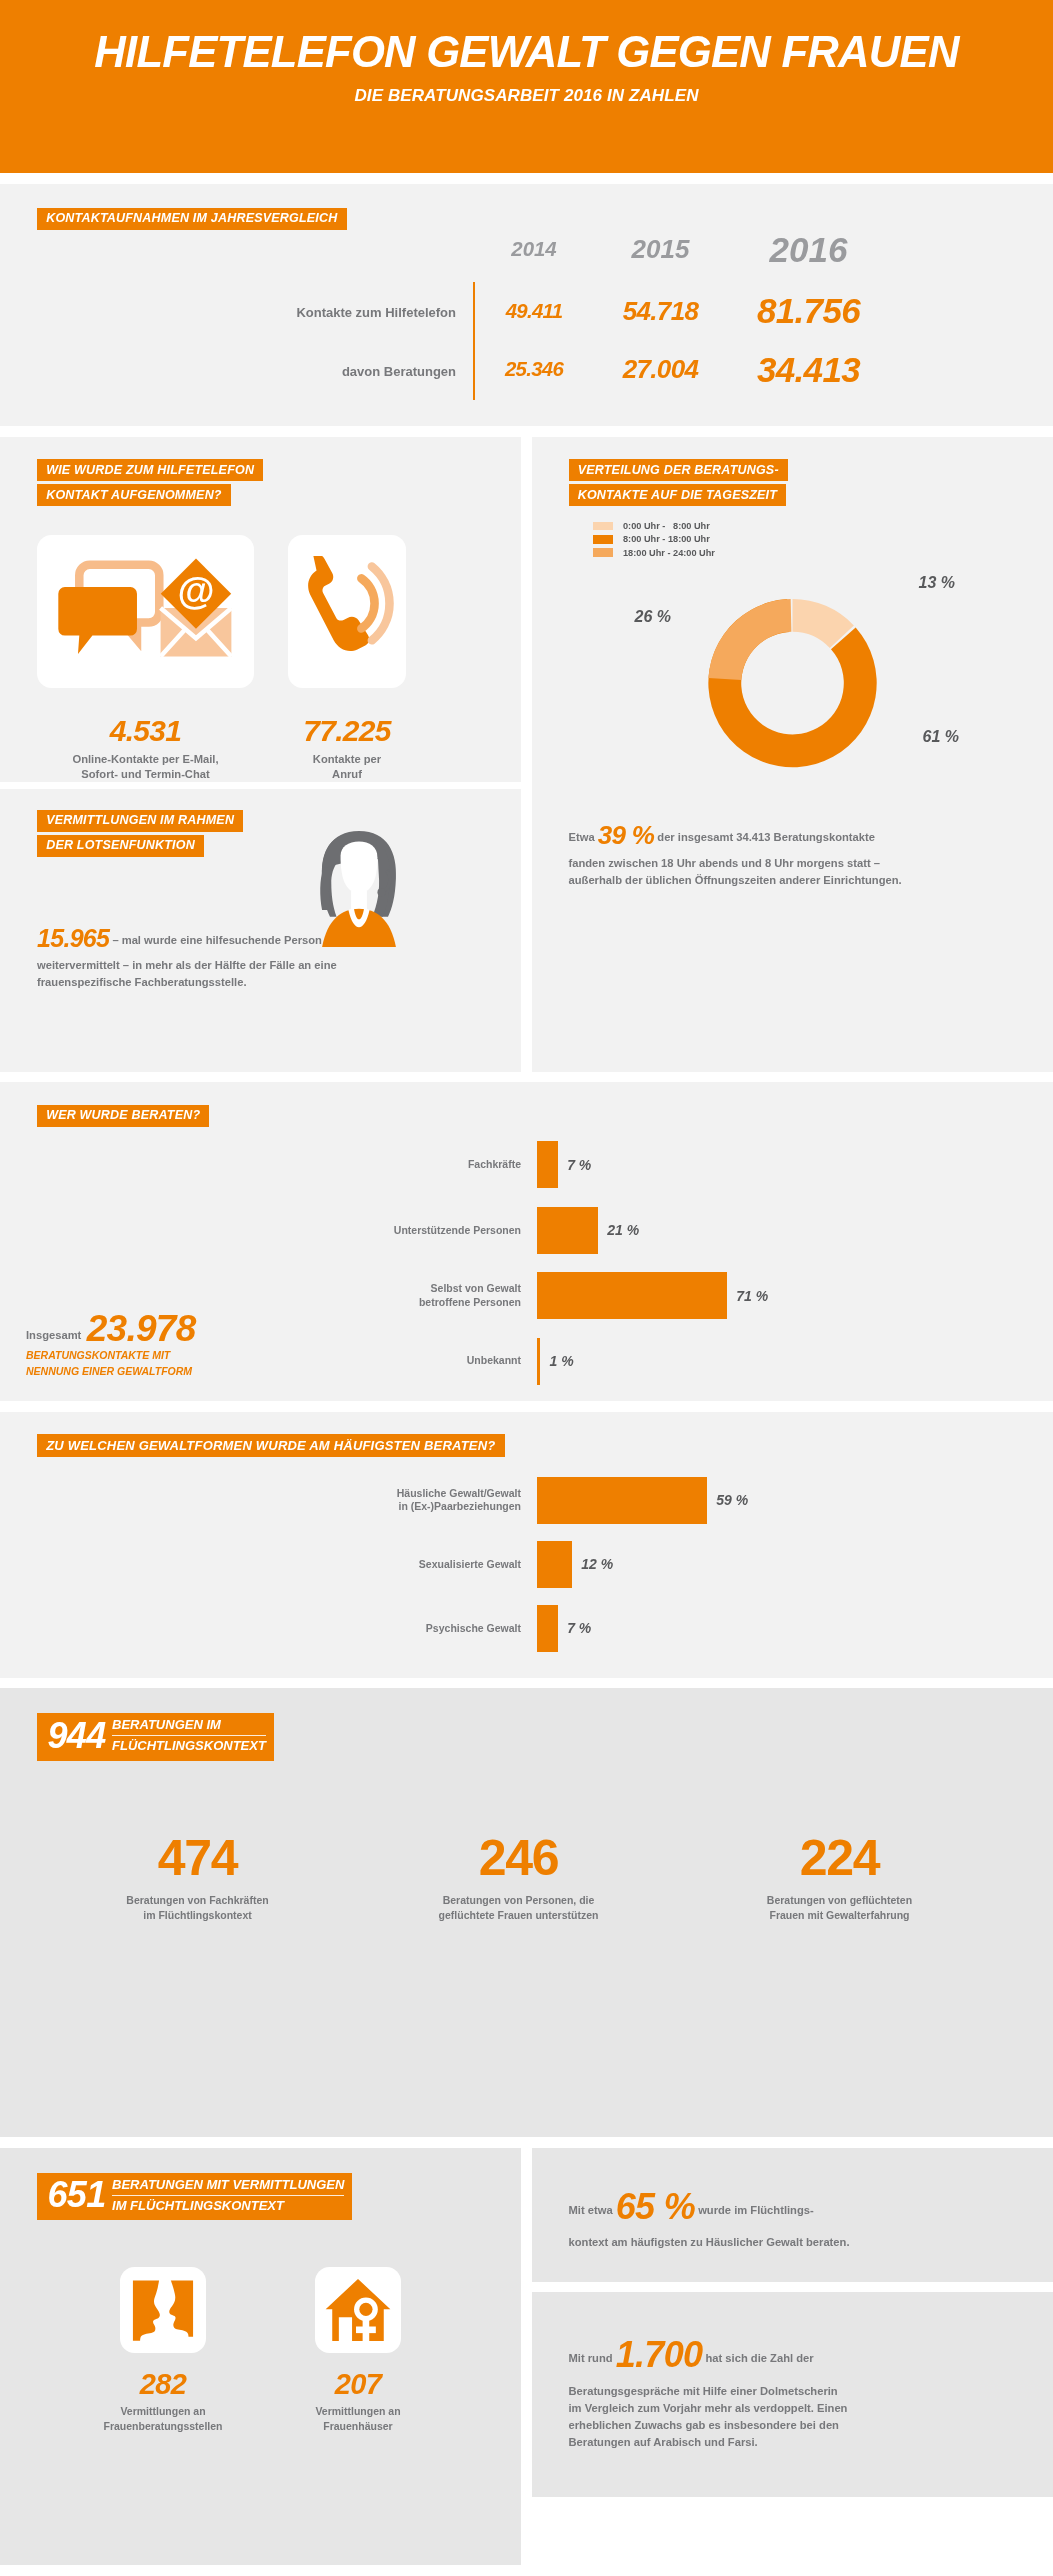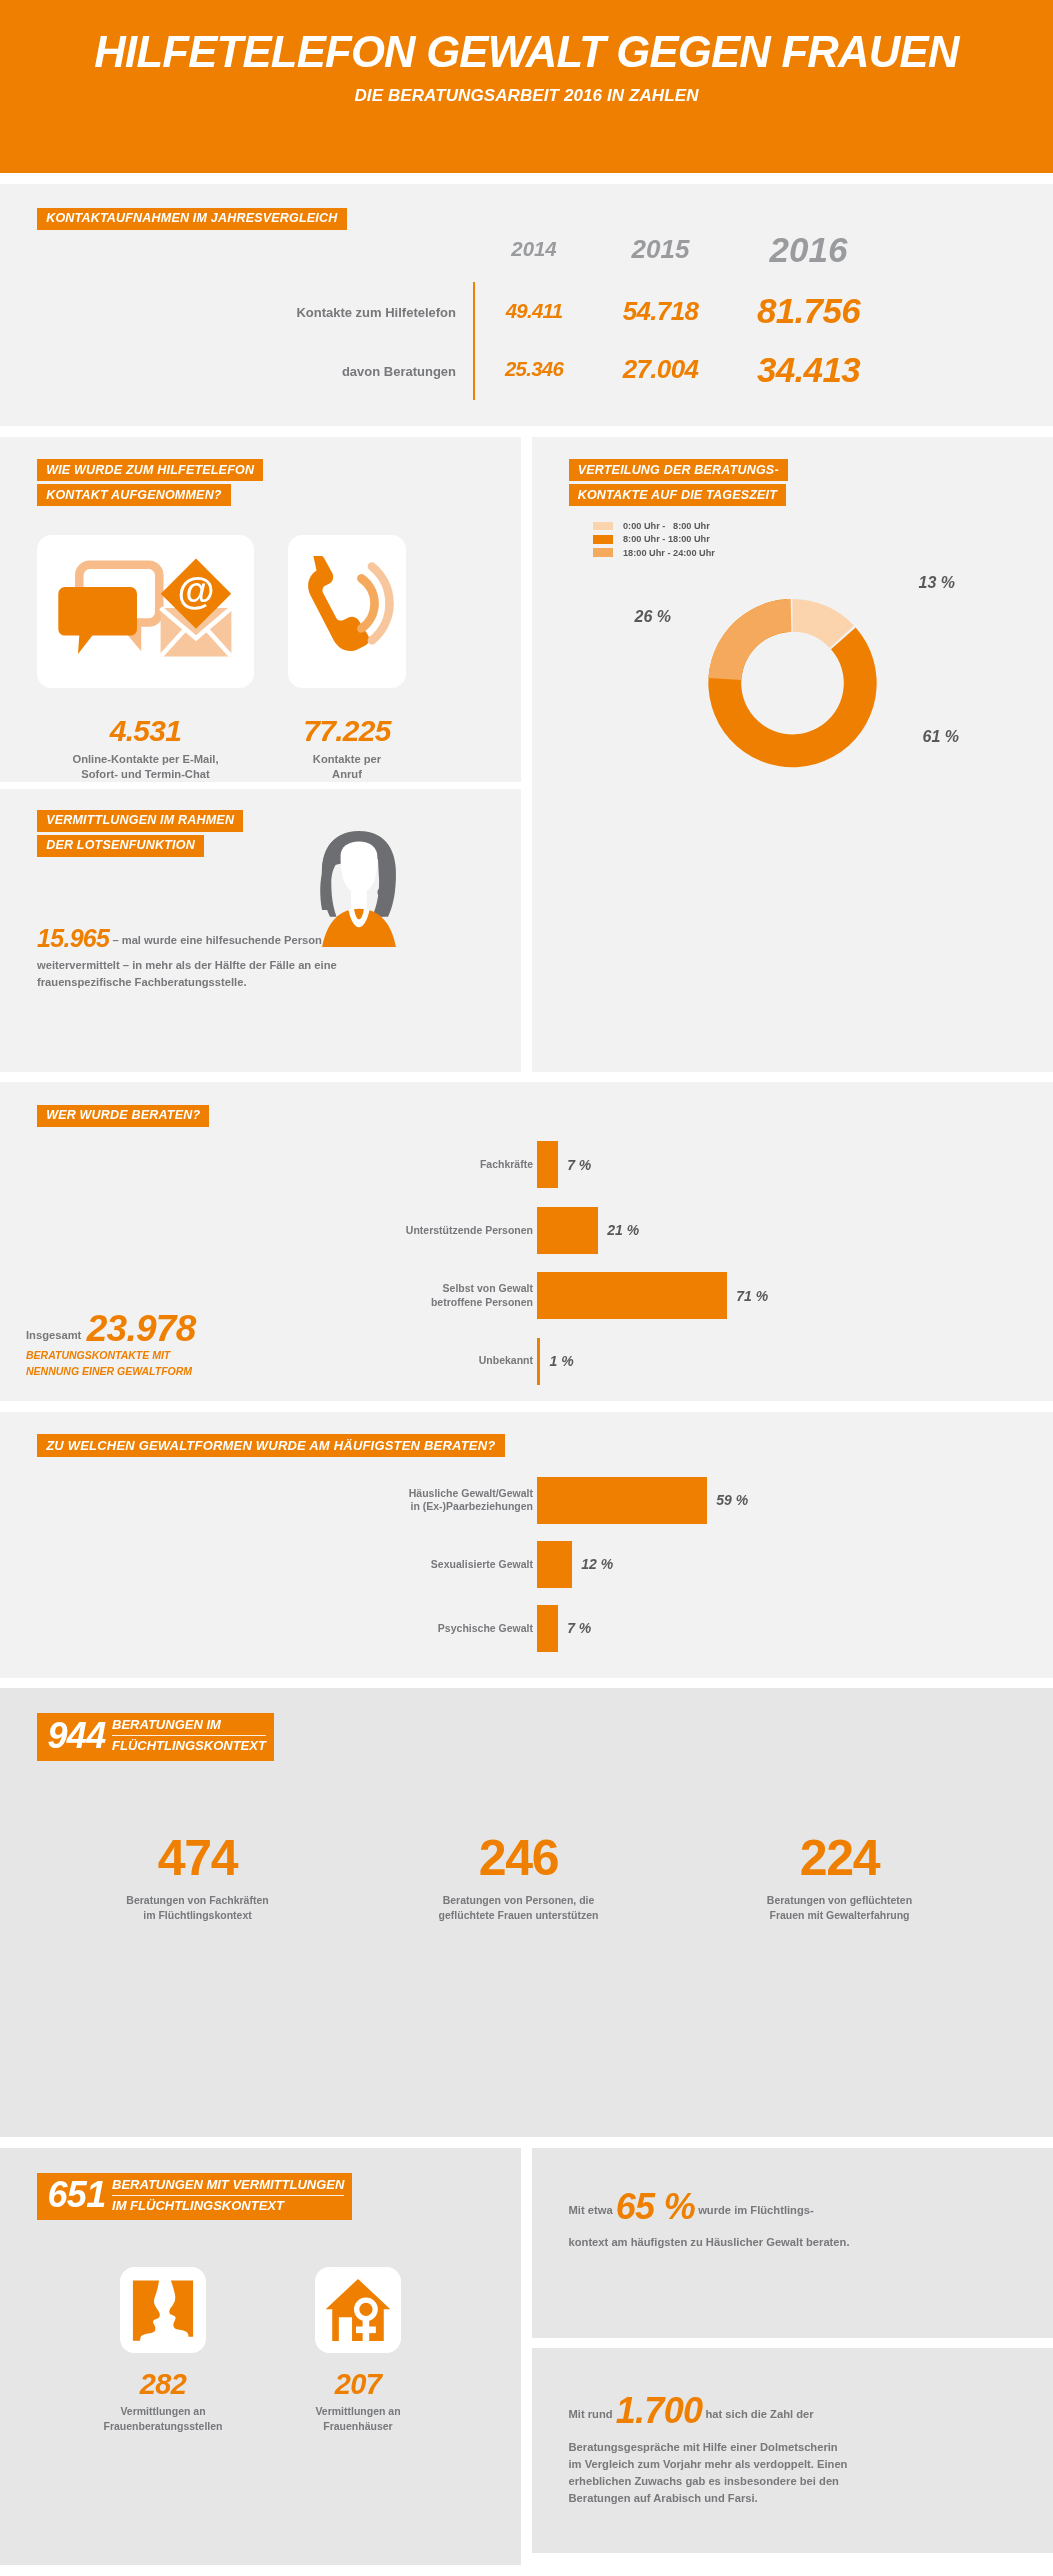--- a/index.html
+++ b/index.html
@@ -124,21 +124,21 @@
   .para .hl{color:#ee7f00;font-style:italic;font-weight:bold;}
   .para .hl.xl{font-size:26px;letter-spacing:-0.7px;vertical-align:-2.6px;}
   .para .hl.xxl{font-size:36px;letter-spacing:-0.7px;vertical-align:-5.3px;}
   .para .hl.num{font-size:25px;letter-spacing:-0.7px;vertical-align:-2.6px;}
 
   
   .chart{position:relative;}
   .barrow{display:flex;align-items:center;}
   .barlabel{
     color:#77787b;font-size:10.5px;font-weight:bold;text-align:right;
-    padding-right:4px;line-height:1.3;box-sizing:border-box;
+    padding-right:16px;line-height:1.3;box-sizing:border-box;
   }
   .bar{background:#ee7f00;flex:none;}
   .barval{color:#58595b;font-size:14px;font-weight:bold;font-style:italic;padding-left:9.2px;white-space:nowrap;}
 
   .totalblock{position:absolute;}
   .totalblock .tline1{display:flex;align-items:flex-end;}
   .totalblock .tword{color:#77787b;font-size:11.2px;font-weight:bold;padding-bottom:4.6px;padding-right:5.3px;}
   .totalblock .tnum{color:#ee7f00;font-size:37px;font-weight:bold;font-style:italic;letter-spacing:-0.7px;line-height:0.95;}
   .totalblock .tsub{color:#ee7f00;font-size:10.5px;font-weight:bold;font-style:italic;line-height:1.45;margin-top:2.6px;}
 
@@ -328,20 +328,27 @@
             <path d="M 96.05 -84.66 A 128 128 0 1 1 -7.99 -127.75 L -4.87 -77.84 A 78 78 0 1 0 58.53 -51.59 Z" fill="#ee7f00"></path>
 
             <path d="M -127.76 -7.75 A 128 128 0 0 1 -2.79 -127.97 L -1.70 -77.98 A 78 78 0 0 0 -77.85 -4.72 Z" fill="#f5a95c"></path>
           </g>
         </svg>
         <span class="pctlabel" style="left:387px;top:4px;">13 %</span>
         <span class="pctlabel" style="left:391px;top:158px;">61 %</span>
         <span class="pctlabel" style="left:103px;top:38px;">26 %</span>
       </div>
 
+      <div class="para" style="margin:29px 0 0 37px;width:448px;">
+        <span>Etwa</span>
+        <span class="hl xl">39 %</span>
+        <span>der insgesamt 34.413 Beratungskontakte</span><br>
+        <span>fanden zwischen 18 Uhr abends und 8 Uhr morgens statt –</span><br>
+        <span>außerhalb der üblichen Öffnungszeiten anderer Einrichtungen.</span>
+      </div>
     </div>
   </div>
 
   <div class="gap"></div>
 
   <div class="panel" style="height:319px;padding:22.4px 0 0 37px;box-sizing:border-box;position:relative;">
     <div class="tag">WER WURDE BERATEN?</div>
 
     <div class="chart" style="margin-top:14.5px;">
 
@@ -502,21 +509,21 @@
           <div class="c">
             <span>Vermittlungen an</span><br>
             <span>Frauenhäuser</span>
           </div>
         </div>
       </div>
     </div>
 
     <div style="width:521px;display:flex;flex-direction:column;gap:10.5px;">
 
-      <div class="panel dark" style="height:190px;padding:32px 37px 0 37px;box-sizing:border-box;">
+      <div class="panel dark" style="height:134px;padding:32px 37px 0 37px;box-sizing:border-box;">
         <div class="para">
           <span>Mit etwa</span>
           <span class="hl xxl">65 %</span>
           <span>wurde im Flüchtlings-</span><br>
           <span>kontext am häufigsten zu Häuslicher Gewalt beraten.</span>
         </div>
       </div>
 
       <div class="panel dark" style="height:205px;padding:36px 54px 0 37px;box-sizing:border-box;">
         <div class="para">

